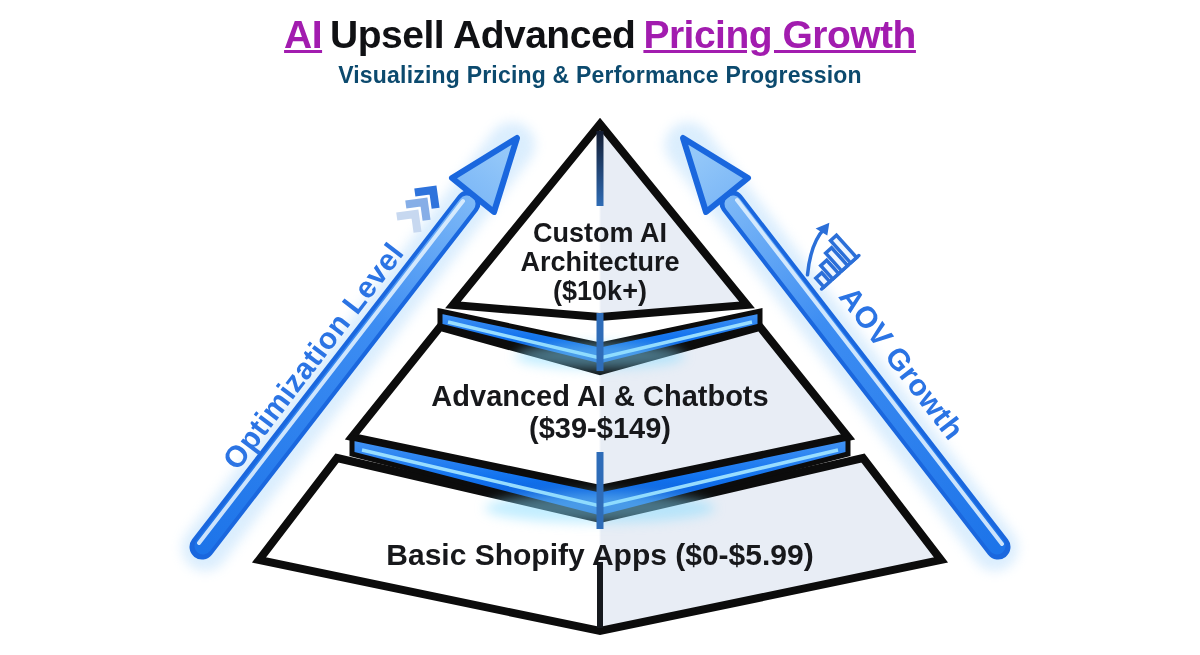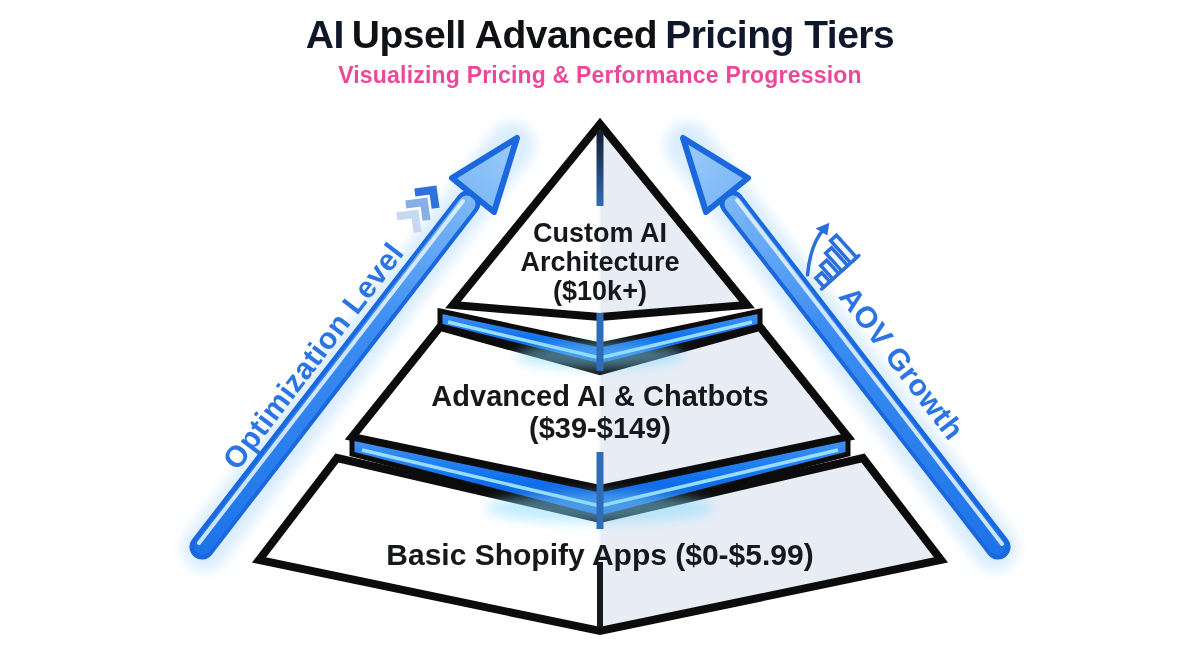--- a/index.html
+++ b/index.html
@@ -3,36 +3,36 @@
 <meta charset="utf-8">
 <style>
   html,body{margin:0;padding:0;background:#ffffff;}
   .stage{
     position:relative;width:1200px;height:655px;background:#ffffff;overflow:hidden;
     font-family:"Liberation Sans","DejaVu Sans",sans-serif;
   }
   .hdr{position:absolute;top:12px;left:0;width:100%;text-align:center;z-index:5;}
   .hdr h1{margin:0;font-size:39px;line-height:46px;font-weight:700;letter-spacing:-0.5px;color:#101114;}
   .hdr h1 span{margin:0 4px;}
-  .hdr h1 .blue{color:#0f172a;}
-  .hdr .sub{margin:3px 0 0;font-size:23px;line-height:28px;font-weight:600;color:#ec4899;letter-spacing:0.2px;}
+  .hdr h1 .blue{color:#a21caf;text-decoration:underline;}
+  .hdr .sub{margin:3px 0 0;font-size:23px;line-height:28px;font-weight:600;color:#0c4a6e;letter-spacing:0.2px;}
   svg.diagram{position:absolute;left:0;top:0;}
   .tier-line{font-weight:700;fill:#17181b;text-anchor:middle;}
   .t1{font-size:27px;}
   .t2{font-size:29px;}
   .t3{font-size:30px;}
   .arrow-label{font-size:30px;font-weight:700;fill:#2b74e4;text-anchor:middle;letter-spacing:0.5px;}
 </style>
 </head>
 <body>
 
 <div class="stage">
 
   <div class="hdr">
-    <h1><span class="blue">AI</span><span>Upsell Advanced</span><span class="blue">Pricing Tiers</span></h1>
+    <h1><span class="blue">AI</span><span>Upsell Advanced</span><span class="blue">Pricing Growth</span></h1>
     <div class="sub">Visualizing Pricing &amp; Performance Progression</div>
   </div>
 
   <svg class="diagram" width="1200" height="655" viewBox="0 0 1200 655">
     <defs>
       <linearGradient id="gFace" gradientUnits="userSpaceOnUse" x1="0" y1="0" x2="1200" y2="0">
         <stop offset="0.499" stop-color="#ffffff"></stop>
         <stop offset="0.501" stop-color="#e8edf5"></stop>
       </linearGradient>
       <linearGradient id="gBand" x1="0" y1="0" x2="0" y2="1">

